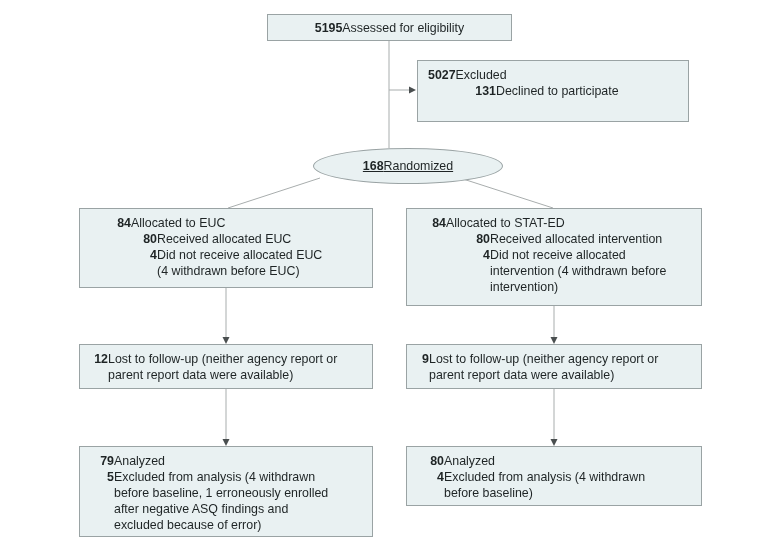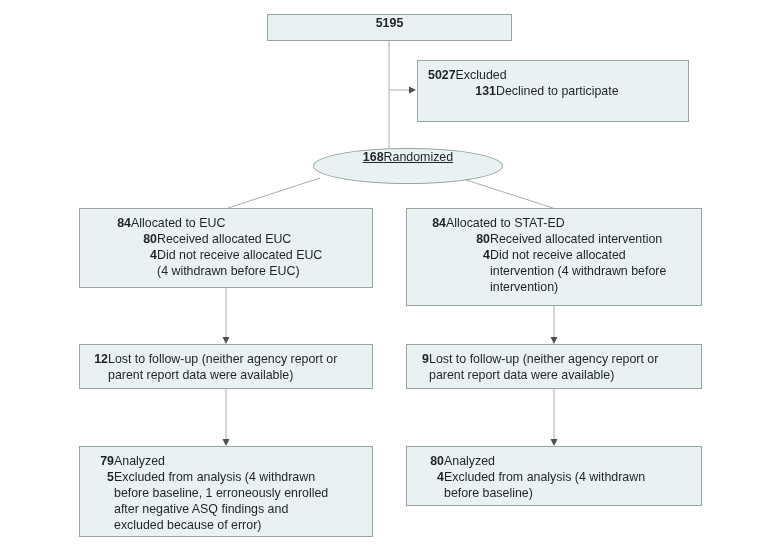--- a/index.html
+++ b/index.html
@@ -25,21 +25,21 @@
     background:#e9f1f2;
     border:1px solid #9aa3a4;
     border-radius:50%;
     box-sizing:border-box;
     display:flex;align-items:center;justify-content:center;
   }
   .row{display:flex;}
   .row .num{flex:0 0 var(--n1,24px);text-align:right;font-weight:bold;white-space:nowrap;}
   .row.lvl2 .num{flex-basis:var(--n2,68px);}
   .row .txt{white-space:pre-line;}
-  .center-row{display:flex;align-items:flex-start;justify-content:center;height:100%;padding:0;}
+  .center-row{display:flex;align-items:center;justify-content:center;height:100%;padding:0;}
   .center-row .num{font-weight:bold;}
   
   .b-eligibility{left:267px;top:14px;width:245px;height:27px;padding:0;}
   .b-excluded{left:417px;top:60px;width:272px;height:62px;--n1:24px;--n2:68px;}
   .b-oval{left:313px;top:148px;width:190px;height:36px;text-decoration:underline;}
   .b-alloc-euc{left:79px;top:208px;width:294px;height:80px;--n1:41px;--n2:67px;}
   .b-alloc-stated{left:406px;top:208px;width:296px;height:98px;--n1:29px;--n2:73px;}
   .b-lost-euc{left:79px;top:344px;width:294px;height:45px;--n1:18px;}
   .b-lost-stated{left:406px;top:344px;width:296px;height:45px;--n1:12px;}
   .b-analyzed-euc{left:79px;top:446px;width:294px;height:91px;--n1:24px;}
@@ -64,20 +64,21 @@
     <polygon class="ahead" points="550.5,337 557.5,337 554,344"></polygon>
     <line class="cline" x1="226" y1="389" x2="226" y2="440"></line>
     <polygon class="ahead" points="222.5,439 229.5,439 226,446"></polygon>
     <line class="cline" x1="554" y1="389" x2="554" y2="440"></line>
     <polygon class="ahead" points="550.5,439 557.5,439 554,446"></polygon>
   </svg>
 
   <div class="box b-eligibility">
     <div class="center-row">
       <span class="num">5195</span>
+      <span class="txt">Assessed for eligibility</span>
     </div>
   </div>
 
   <div class="box b-excluded">
     <div class="row lvl1">
       <span class="num">5027</span>
       <span class="txt">Excluded</span>
     </div>
     <div class="row lvl2">
       <span class="num">131</span>

